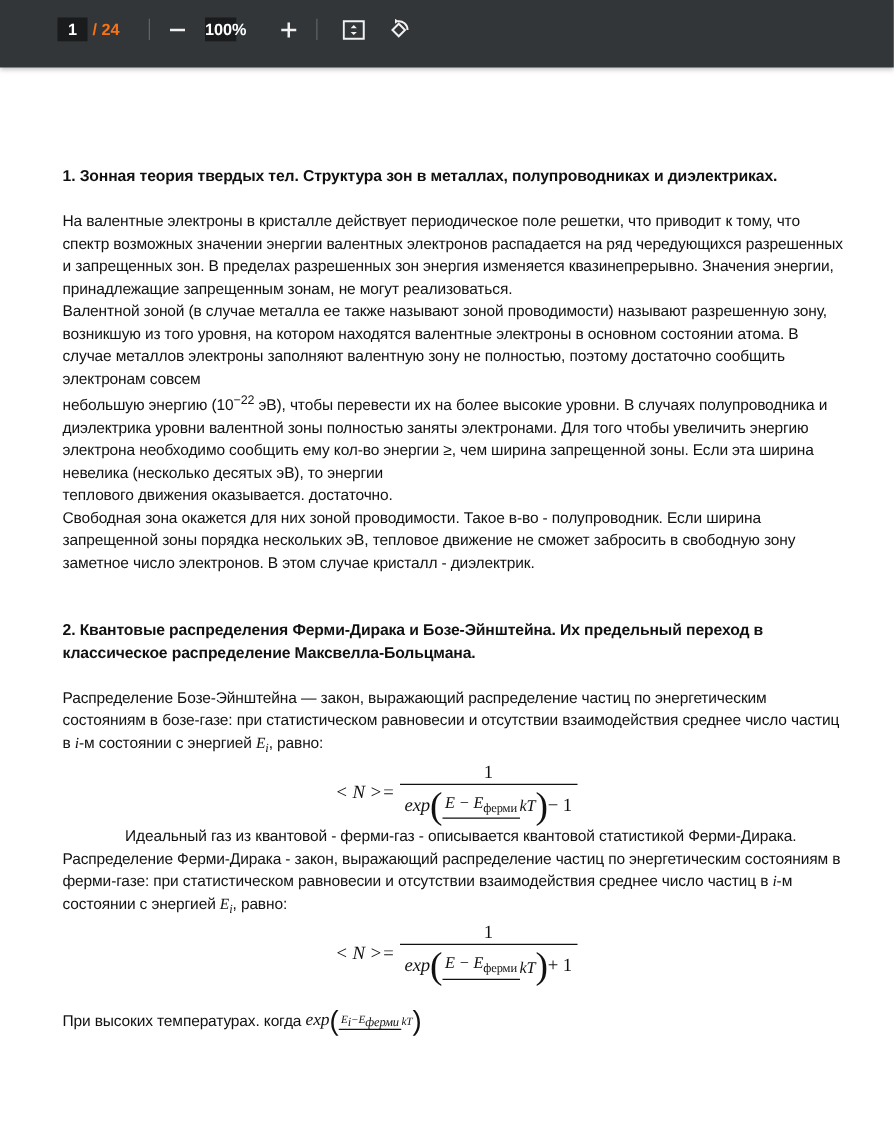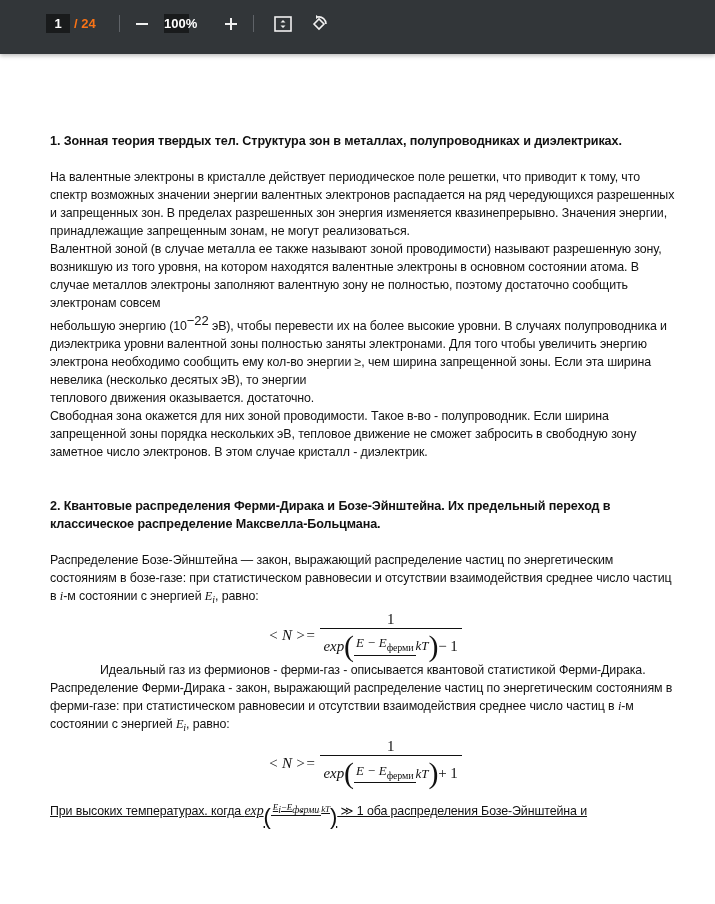--- a/index.html
+++ b/index.html
@@ -19,21 +19,21 @@
     .formula { font-family:"Liberation Serif", serif; font-size:15px; display:flex; align-items:center; justify-content:center; margin:0; }
     .frac { display:inline-flex; flex-direction:column; align-items:center; margin-left:4px; }
     .frac .num { padding:0 4px; line-height:18px; }
     .frac .den { border-top:1px solid #111; padding:2px 4px 0 4px; display:flex; align-items:center; }
     .paren { font-size:30px; line-height:30px; font-weight:lighter; }
     .ifrac { display:inline-flex; flex-direction:row; align-items:center; font-size:13px; }
     .ifrac .n { line-height:15px; border-bottom:1px solid #111; padding:0 2px; }
     .ifrac .d { line-height:15px; }
     .it { font-style:italic; font-family:"Liberation Serif", serif; }
     sub { font-size:10px; }
-    sup { font-size:13px; }
+    sup { font-size:10px; }
   </style>
 </head>
 <body>
 
 <div class="toolbar">
   <div class="pagebox">1</div>
   <div class="pagetotal">/ 24</div>
   <div class="sep" style="left:119px"></div>
   <div class="btn" style="left:130px">
     <svg width="14" height="14">
@@ -88,46 +88,45 @@
           <span class="ifrac">
             <span class="n"><span class="it">E − E</span><sub>ферми</sub></span>
             <span class="d it">kT</span>
           </span>
           <span class="paren">)</span>
           <span> − 1</span>
         </span>
       </span>
     </div>
 
-    <p class="indent"><span>Идеальный газ из фермионов - </span><b>ферми-газ</b><span> - описывается квантовой статистикой </span><b>Ферми-Дирака</b><span>.</span></p>
+    <p class="indent"><span>Идеальный газ из квантовой - </span><b>ферми-газ</b><span> - описывается квантовой статистикой </span><b>Ферми-Дирака</b><span>.</span></p>
     <p><span>Распределение Ферми-Дирака - закон, выражающий распределение частиц по энергетическим состояниям в ферми-газе: при статистическом равновесии и отсутствии взаимодействия среднее число частиц в </span><span class="it">i</span><span>-м состоянии с энергией </span><span class="it">E</span><sub class="it">i</sub><span>, равно:</span></p>
 
     <div class="formula">
       <span class="it">&lt; N &gt;=</span>
       <span class="frac">
         <span class="num">1</span>
         <span class="den">
           <span class="it">exp</span>
           <span class="paren">(</span>
           <span class="ifrac">
             <span class="n"><span class="it">E − E</span><sub>ферми</sub></span>
             <span class="d it">kT</span>
           </span>
           <span class="paren">)</span>
           <span> + 1</span>
         </span>
       </span>
     </div>
 
     <div style="height:14px"></div>
-    <p style="display:flex;align-items:flex-start;text-decoration:underline;">
+    <p style="display:flex;align-items:center;">
       <span style="white-space:pre">При высоких температурах. когда </span>
       <span class="it" style="font-size:14px">exp</span>
       <span class="paren" style="font-size:22px">(</span>
       <span class="ifrac" style="font-size:9px">
         <span class="n it" style="line-height:10px"><span>E</span><sub>i</sub><span>−E</span><sub>ферми</sub></span>
         <span class="d it" style="line-height:10px">kT</span>
       </span>
       <span class="paren" style="font-size:22px">)</span>
-      <span style="white-space:pre"> ≫ 1 оба распределения Бозе-Эйнштейна и</span>
     </p>
   </div>
 </div>
 
 </body></html>

